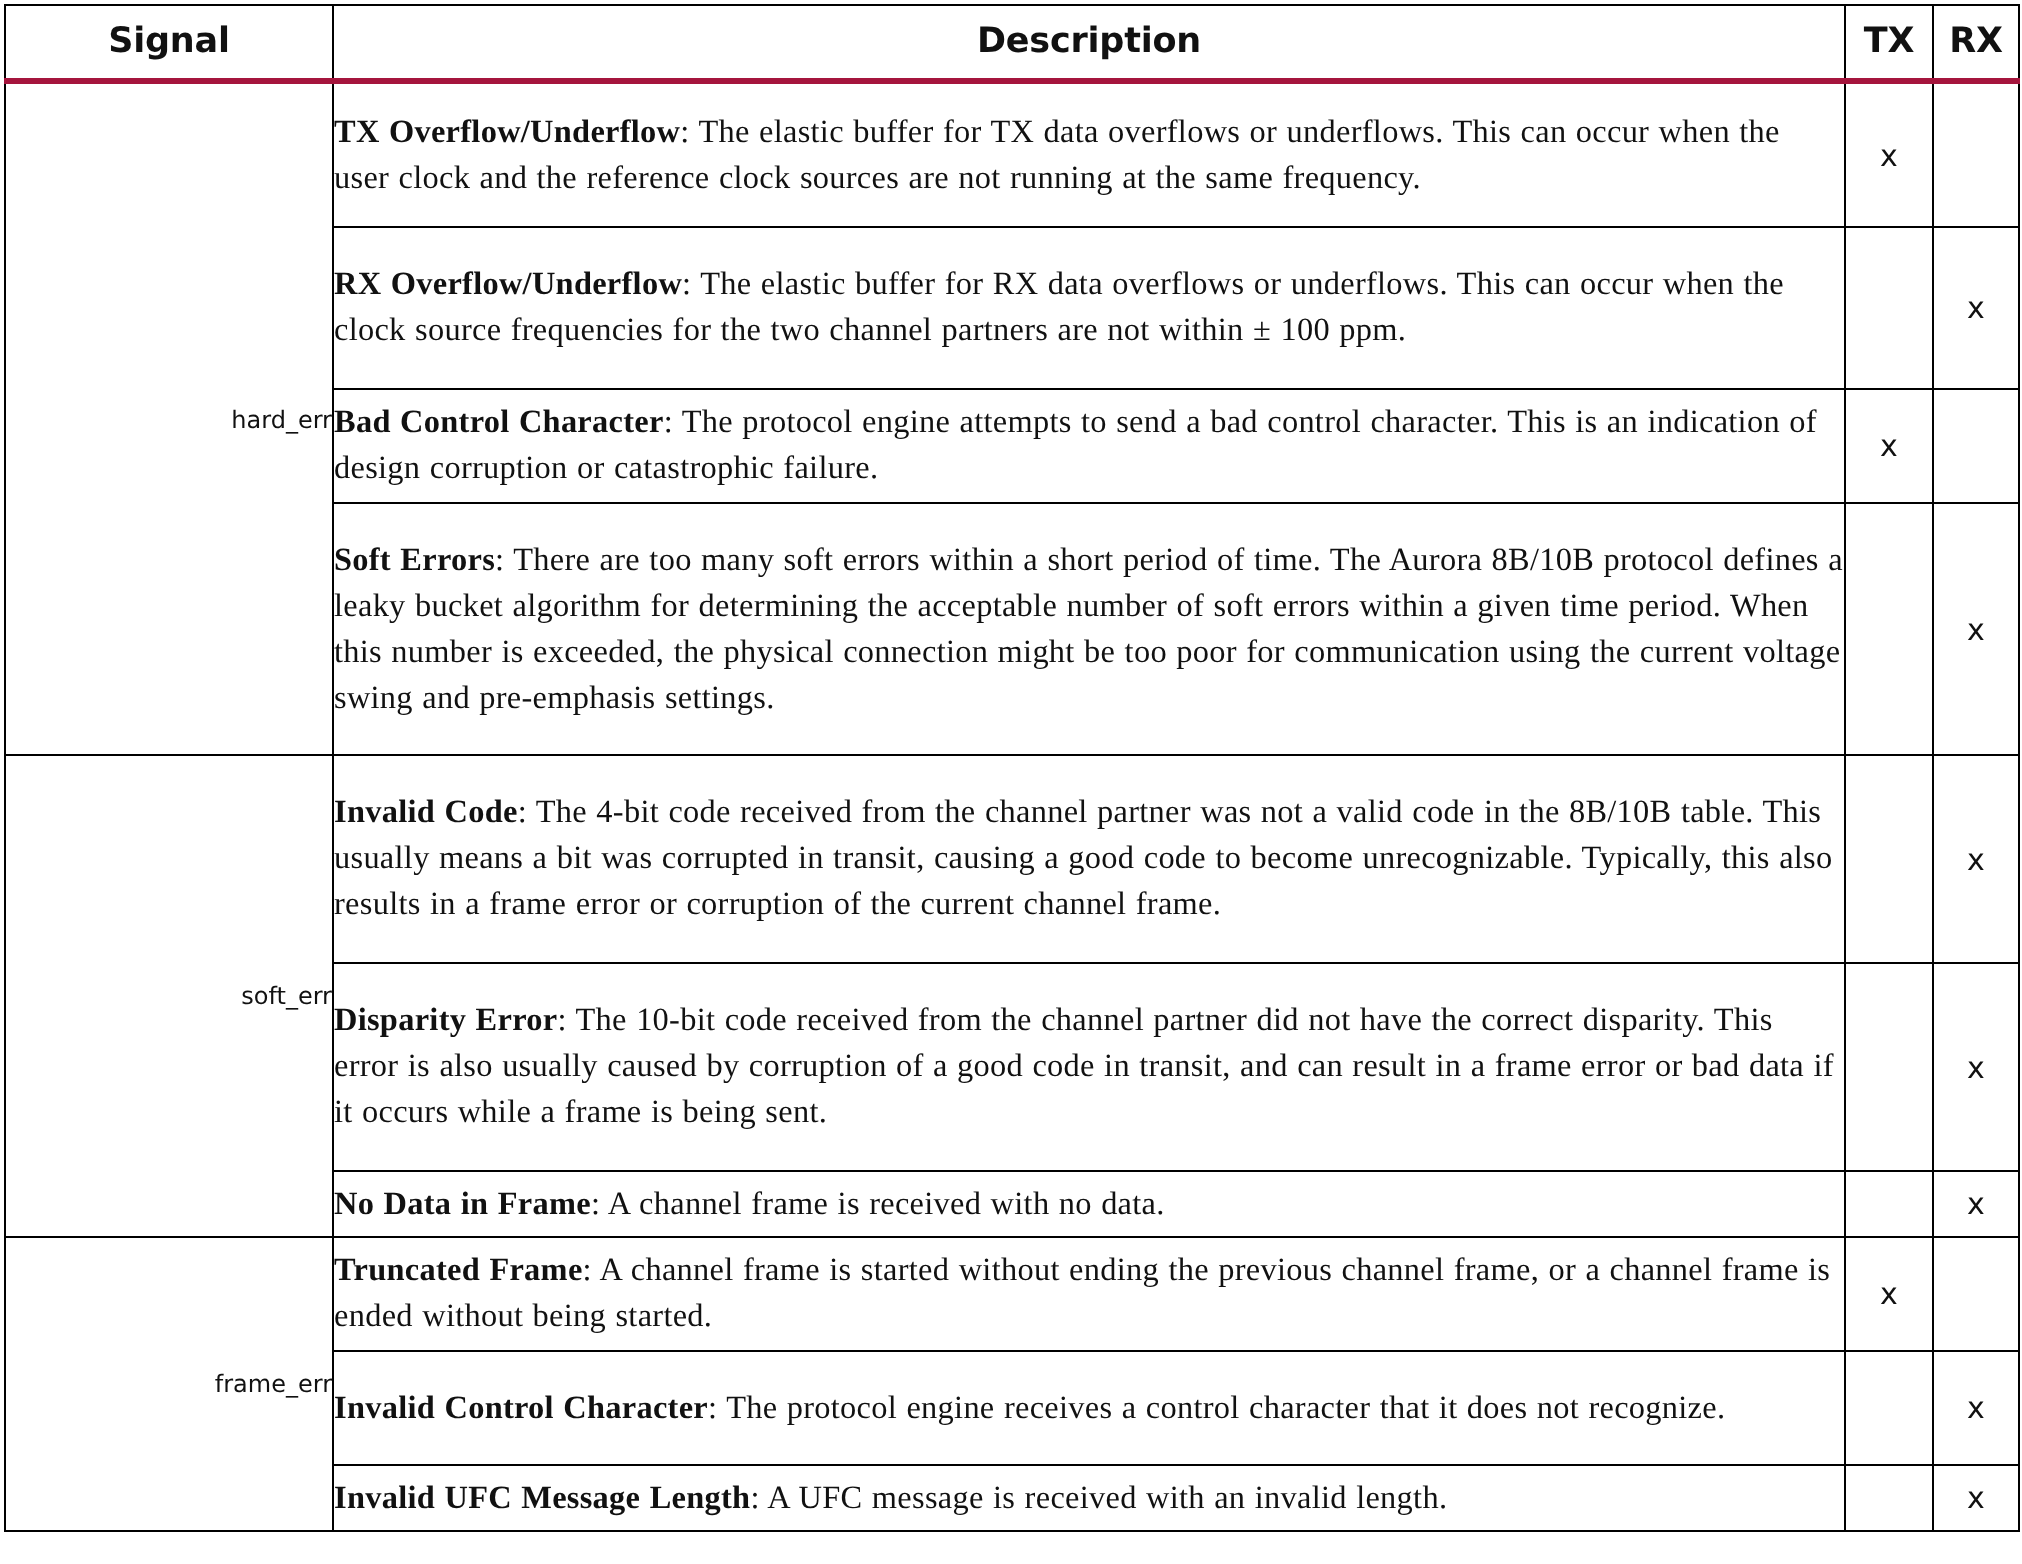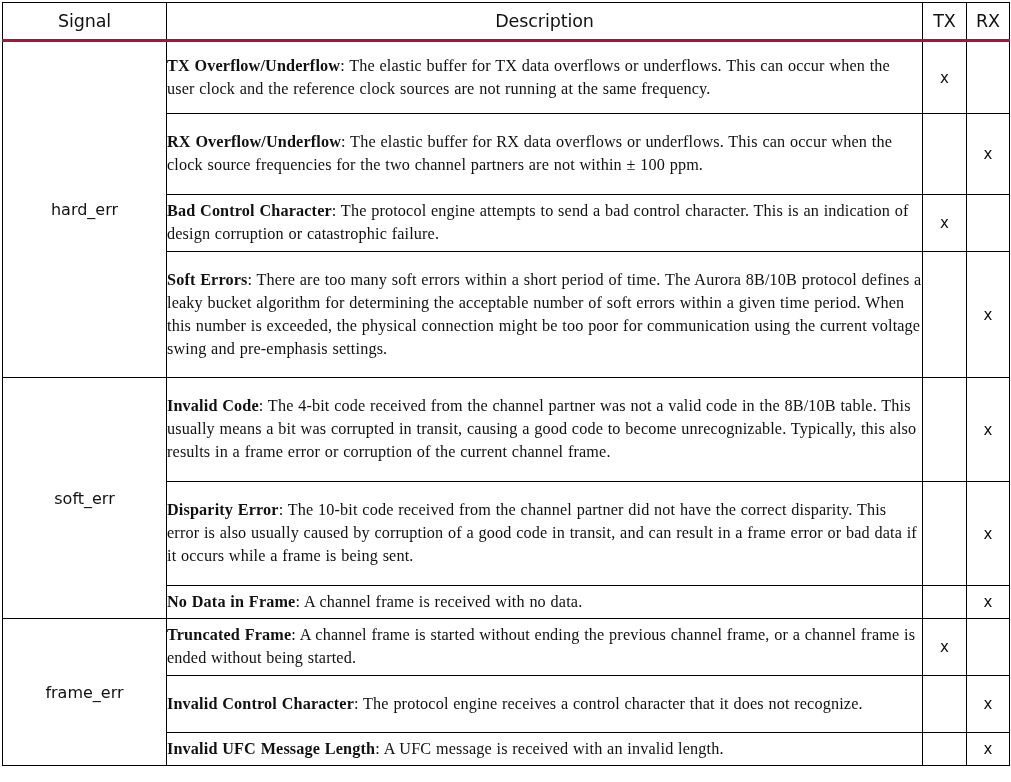--- a/index.html
+++ b/index.html
@@ -23,35 +23,35 @@
       width: 1007px;
     }
     table.sig-table th,
     table.sig-table td {
       border: 1px solid #000000;
       padding: 0;
       vertical-align: middle;
     }
     table.sig-table thead th {
       height: 36px;
-      font-weight: normal;
+      font-weight: bold;
       font-size: 17.5px;
       text-align: center;
       border-bottom: 3px solid #a5153d;
       letter-spacing: -0.1px;
     }
     col.c-signal { width: 164px; }
     col.c-desc   { width: 756px; }
     col.c-tx     { width: 44px; }
     col.c-rx     { width: 43px; }
 
     td.signal-cell {
-      font-size: 16px;
+      font-size: 12px;
       padding-left: 8px;
-      text-align: center;
+      text-align: right;
     }
     td.desc-cell {
       font-size: 16.2px;
       line-height: 23px;
       padding: 2px 6px 3px 8px;
       text-align: left;
       letter-spacing: 0.15px;
       word-spacing: 0.5px;
       font-family: Liberation Serif, serif;
     }

